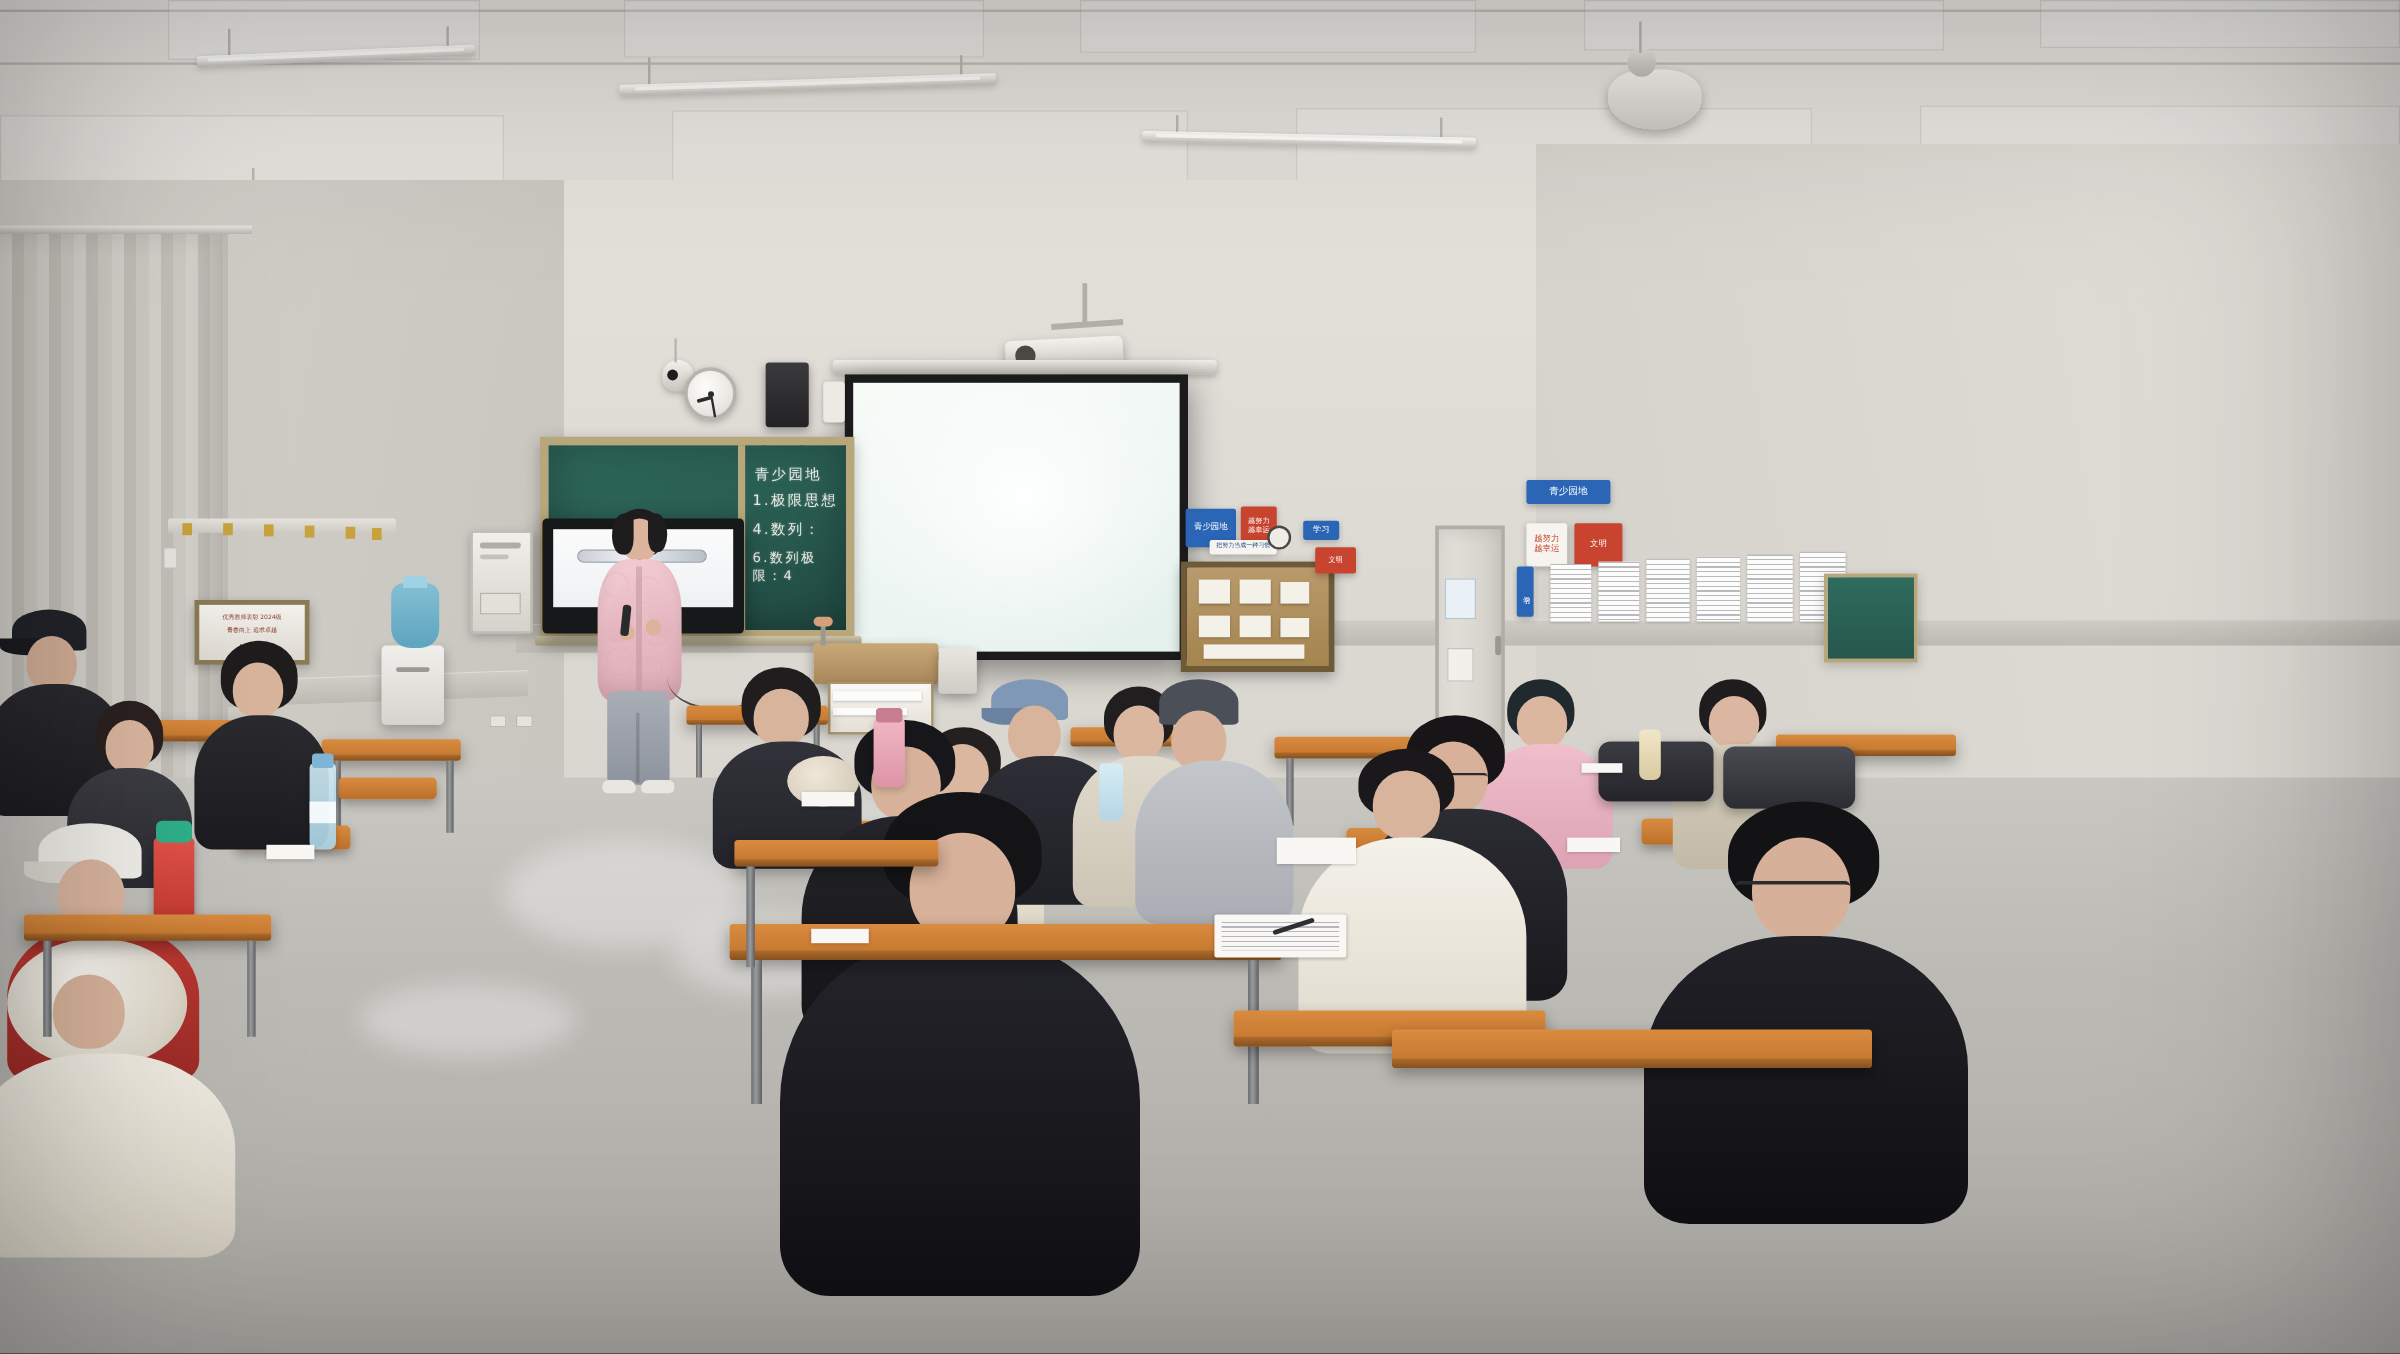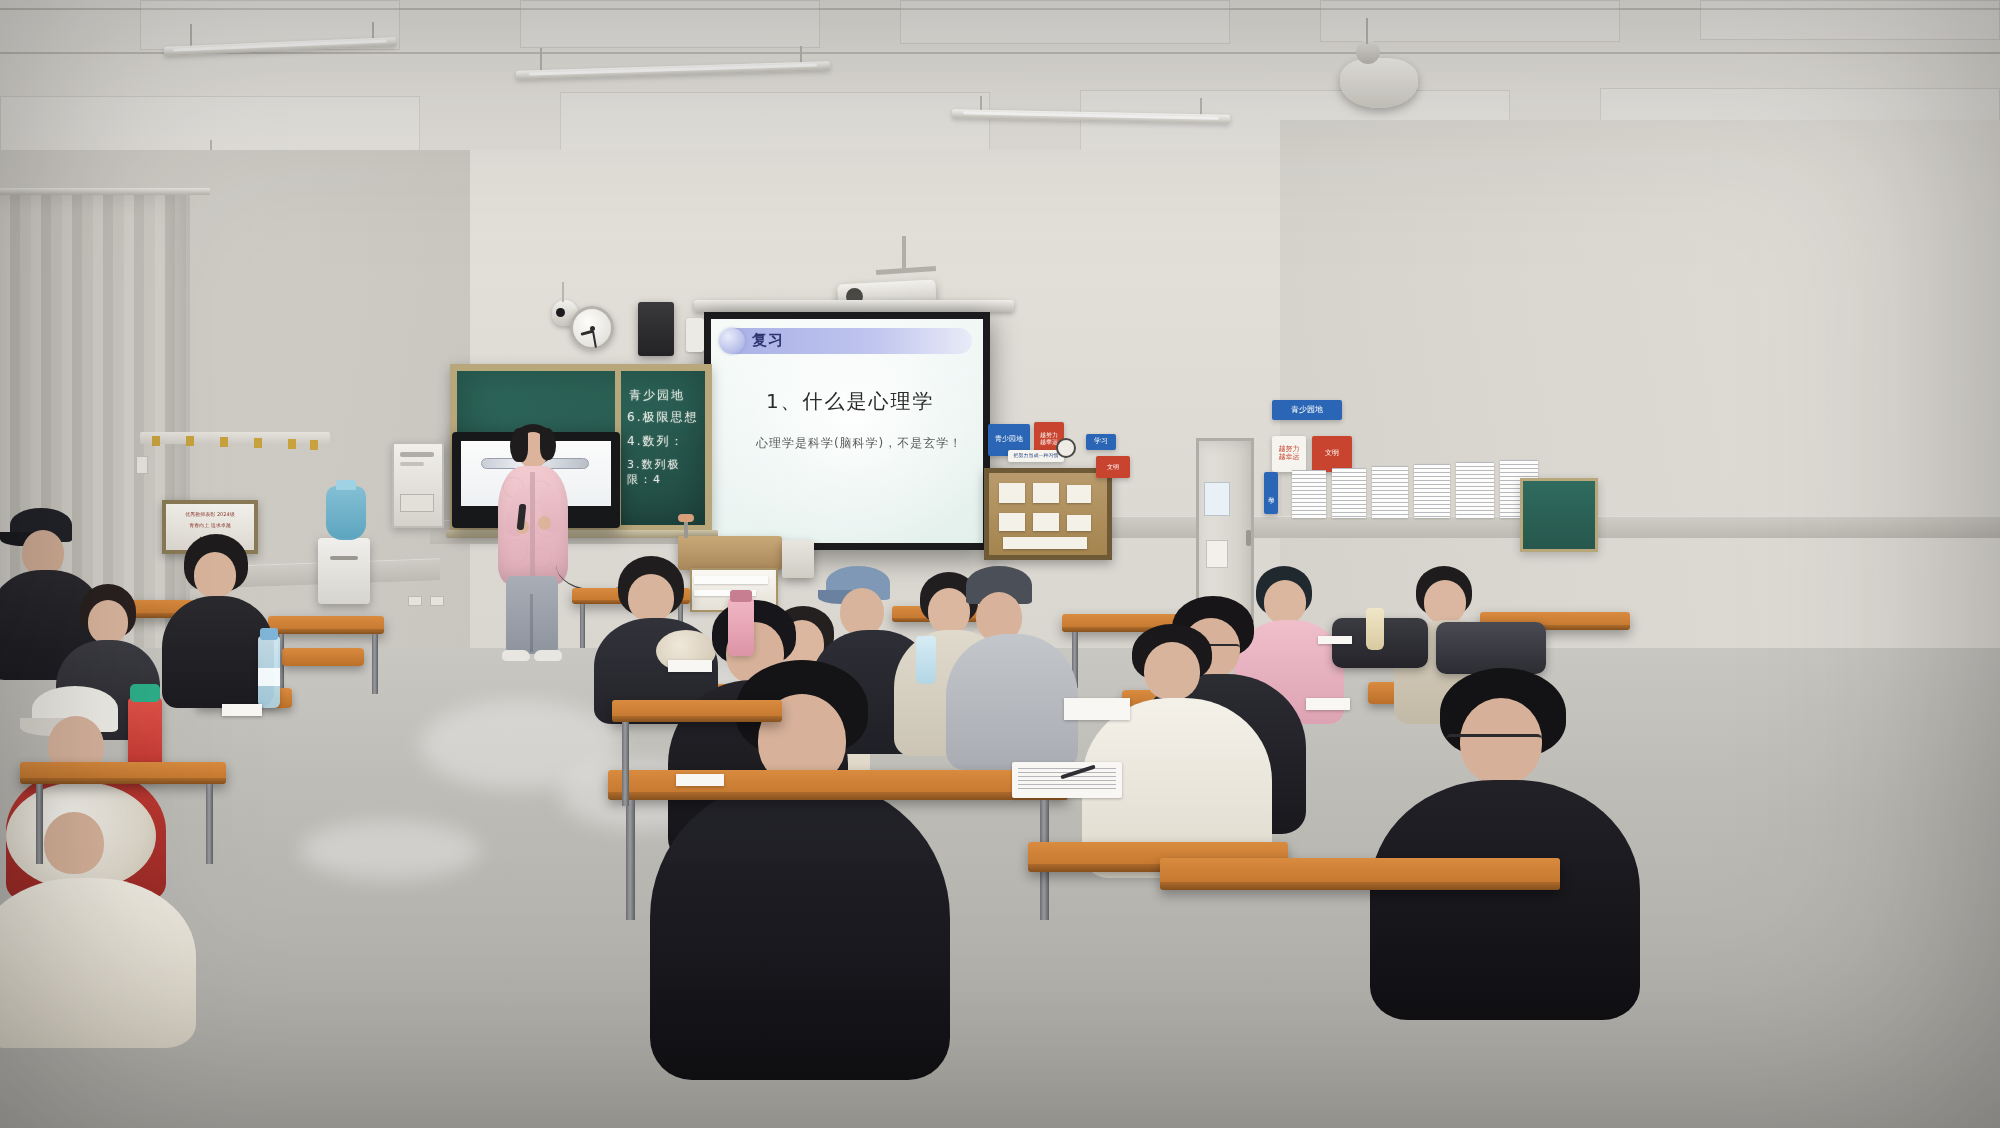--- a/index.html
+++ b/index.html
@@ -231,51 +231,43 @@
   <div class="proj-mount" style="left:902px;top:236px;width:4px;height:34px;"></div>
   <div class="proj-mount" style="left:876px;top:268px;width:60px;height:5px;transform:rotate(-4deg);"></div>
   <div class="projector" style="left:838px;top:282px;width:98px;height:30px;transform:rotate(-3deg);"></div>
   <div class="proj-lens" style="left:846px;top:288px;width:17px;height:17px;"></div>
   <div class="proj-beam" style="left:700px;top:300px;width:300px;height:250px;"></div>
 
   <div class="screen-rail" style="left:694px;top:300px;width:320px;height:12px;"></div>
   <div class="screen-frame" style="left:704px;top:312px;width:286px;height:238px;">
     <div class="screen-face">
       <div class="glow"></div>
-      <div class="slide-pad">
-        <div class="slide-banner">
-          <span class="banner-dot"></span>
-          <span class="banner-txt">复习</span>
-        </div>
-        <div class="slide-h1">1、什么是心理学</div>
-        <div class="slide-sub">心理学是科学(脑科学)，不是玄学！</div>
-      </div>
     </div>
   </div>
 
   <div class="cam" style="left:552px;top:300px;width:26px;height:26px;"></div>
   <div class="cam-lens" style="left:556px;top:308px;"></div>
   <div class="hanger" style="left:562px;top:282px;height:20px;"></div>
 
   <div class="clock" style="left:570px;top:306px;width:44px;height:44px;">
     <div class="hand" style="left:19px;top:9px;width:3px;height:13px;transform:rotate(255deg);"></div>
     <div class="hand" style="left:19px;top:5px;width:2px;height:17px;transform:rotate(170deg);"></div>
     <div style="position:absolute;left:17px;top:17px;width:5px;height:5px;border-radius:50%;background:#2c2c2c;"></div>
   </div>
 
   <div class="speaker" style="left:638px;top:302px;width:36px;height:54px;"></div>
   <div style="position:absolute;left:686px;top:318px;width:18px;height:34px;background:#eceae5;border-radius:3px;box-shadow:0 1px 3px rgba(0,0,0,.2);"></div>
   <div class="cable" style="left:630px;top:352px;width:44px;height:24px;"></div>
 
   <div class="board" style="left:450px;top:364px;width:262px;height:168px;">
     <div class="board-split" style="left:158px;"></div>
     <div class="chalk" style="left:172px;top:16px;font-size:12px;">青少园地</div>
-    <div class="chalk" style="left:170px;top:38px;font-size:12px;">6.极限思想</div>
+    <div class="chalk" style="left:170px;top:38px;font-size:12px;">1.极限思想</div>
     <div class="chalk" style="left:170px;top:62px;font-size:12px;">4.数列：</div>
-    <div class="chalk" style="left:170px;top:86px;font-size:11px;">3.数列极限：4</div>
+    <div class="chalk" style="left:170px;top:86px;font-size:11px;">6.数列极限：4</div>
   </div>
   <div class="board-tray" style="left:446px;top:530px;width:272px;height:8px;"></div>
 
   <div class="iwb" style="left:452px;top:432px;width:168px;height:96px;">
     <div class="iwb-face">
       <div class="iwb-bar"></div>
     </div>
     <div class="iwb-btn" style="left:56px;"></div>
     <div class="iwb-btn" style="left:70px;"></div>
     <div class="iwb-btn" style="left:84px;"></div>

